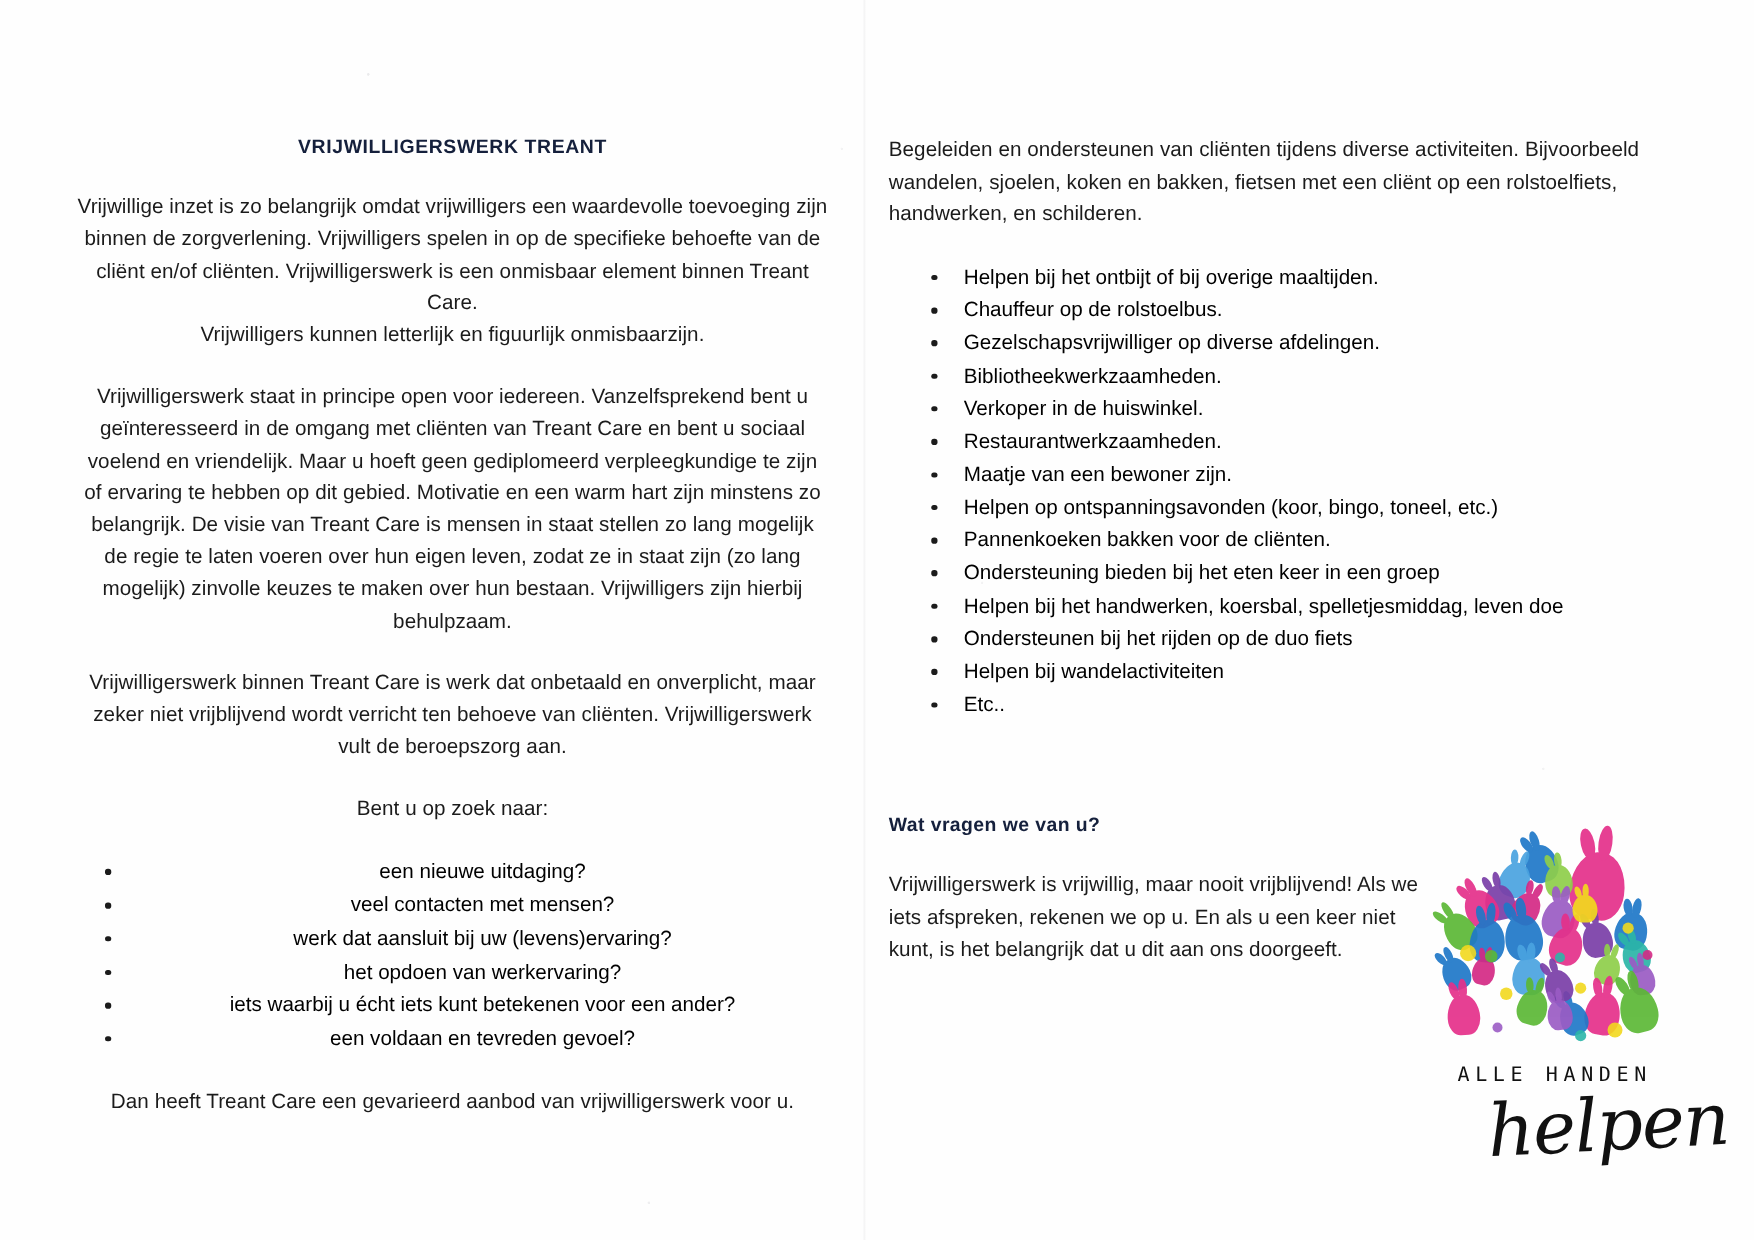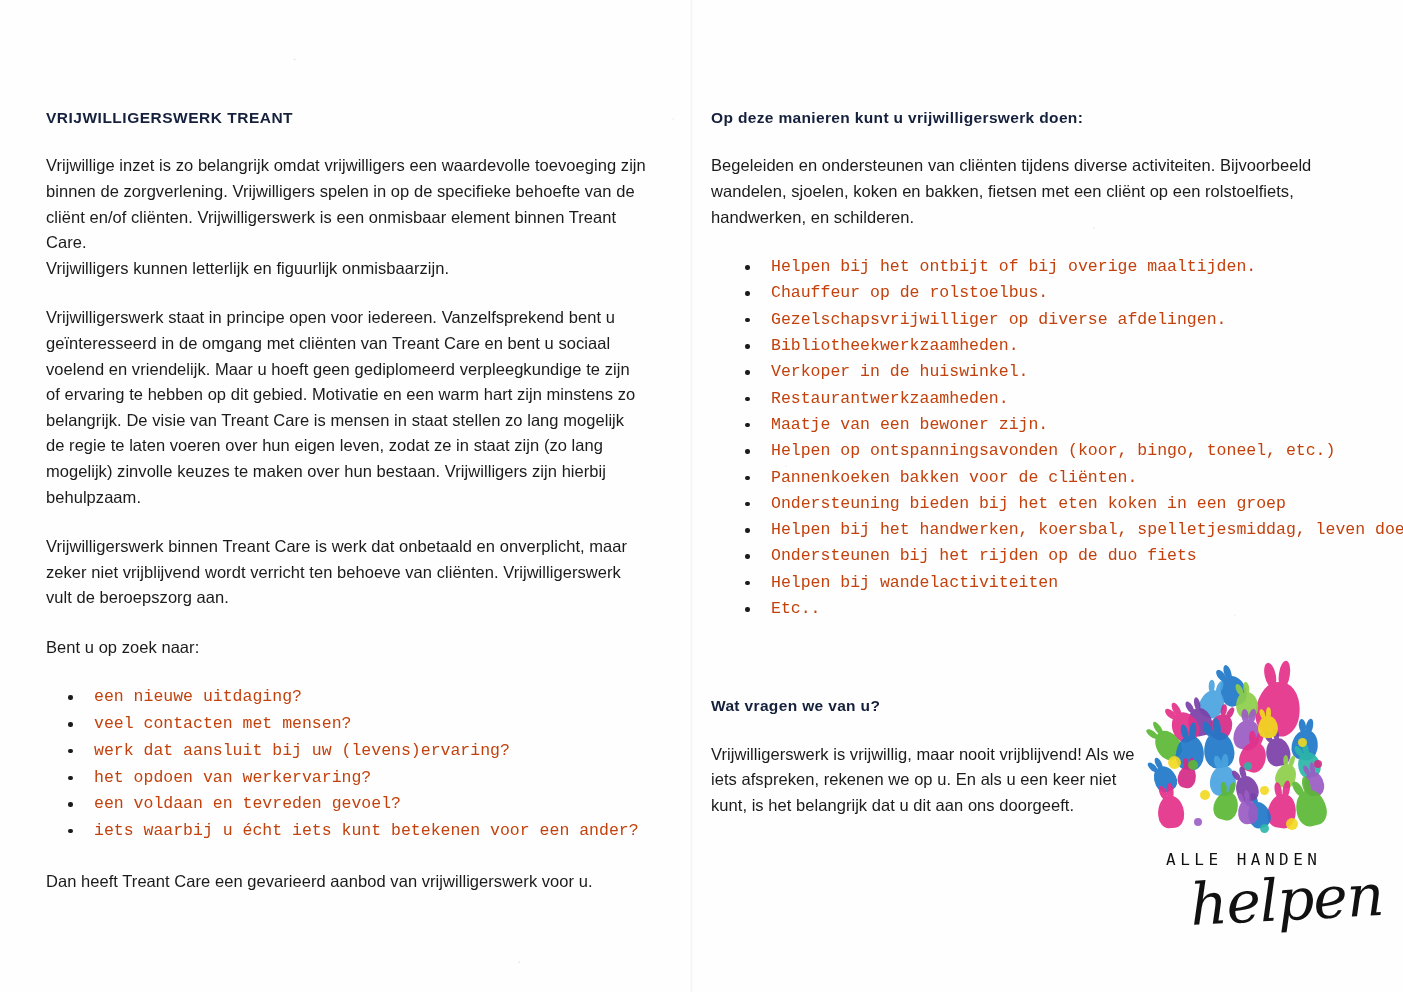--- a/index.html
+++ b/index.html
@@ -39,21 +39,21 @@
     width: 3px;
     height: 992px;
     background: linear-gradient(to right, rgba(0,0,0,0) 0%, rgba(80,80,90,0.055) 50%, rgba(0,0,0,0) 100%);
     pointer-events: none;
   }
 
   .column {
     position: absolute;
     top: 108px;
   }
-  #left-column  { left: 46px;  width: 600px; }
+  #left-column  { left: 62px;  width: 600px; text-align: center; }
   #right-column { left: 711px; width: 610px; }
 
   h2.section-heading {
     font-size: 15.5px;
     font-weight: bold;
     color: #15203c;
     letter-spacing: 0.35px;
     margin: 0 0 26px 0;
     line-height: 1.25;
   }
@@ -72,23 +72,22 @@
 
   ul.bullets {
     list-style: none;
     margin: 0 0 24px 0;
     padding: 0 0 0 48px;
   }
   ul.bullets li {
     position: relative;
     font-size: 16.5px;
     line-height: 26.7px;
-    color: #c2410c;
+    color: #000000;
     white-space: nowrap;
-    font-family: Liberation Mono, monospace;
   }
   ul.bullets li::before {
     content: "";
     position: absolute;
     left: -26px;
     top: 11px;
     width: 4.5px;
     height: 4.5px;
     border-radius: 50%;
     background: #1b1b1b;
@@ -176,44 +175,43 @@
 
     <p class="body-text">Vrijwilligerswerk binnen Treant Care is werk dat onbetaald en onverplicht, maar zeker niet vrijblijvend wordt verricht ten behoeve van cliënten. Vrijwilligerswerk vult de beroepszorg aan.</p>
 
     <p class="body-text">Bent u op zoek naar:</p>
 
     <ul class="bullets">
       <li>een nieuwe uitdaging?</li>
       <li>veel contacten met mensen?</li>
       <li>werk dat aansluit bij uw (levens)ervaring?</li>
       <li>het opdoen van werkervaring?</li>
+      <li>iets waarbij u écht iets kunt betekenen voor een ander?</li>
       <li>een voldaan en tevreden gevoel?</li>
-      <li>iets waarbij u écht iets kunt betekenen voor een ander?</li>
     </ul>
 
     <p class="body-text">Dan heeft Treant Care een gevarieerd aanbod van vrijwilligerswerk voor u.</p>
   </div>
 
   <div id="right-column" class="column">
 
-    <h2 class="section-heading">Op deze manieren kunt u vrijwilligerswerk doen:</h2>
 
     <p class="body-text">Begeleiden en ondersteunen van cliënten tijdens diverse activiteiten. Bijvoorbeeld wandelen, sjoelen, koken en bakken, fietsen met een cliënt op een rolstoelfiets, handwerken, en schilderen.</p>
 
     <ul class="bullets right-list">
       <li>Helpen bij het ontbijt of bij overige maaltijden.</li>
       <li>Chauffeur op de rolstoelbus.</li>
       <li>Gezelschapsvrijwilliger op diverse afdelingen.</li>
       <li>Bibliotheekwerkzaamheden.</li>
       <li>Verkoper in de huiswinkel.</li>
       <li>Restaurantwerkzaamheden.</li>
       <li>Maatje van een bewoner zijn.</li>
       <li>Helpen op ontspanningsavonden (koor, bingo, toneel, etc.)</li>
       <li>Pannenkoeken bakken voor de cliënten.</li>
-      <li>Ondersteuning bieden bij het eten koken in een groep</li>
+      <li>Ondersteuning bieden bij het eten keer in een groep</li>
       <li>Helpen bij het handwerken, koersbal, spelletjesmiddag, leven doe</li>
       <li>Ondersteunen bij het rijden op de duo fiets</li>
       <li>Helpen bij wandelactiviteiten</li>
       <li>Etc..</li>
     </ul>
 
     <div style="height:50px"></div>
 
     <h2 class="section-heading">Wat vragen we van u?</h2>
 

